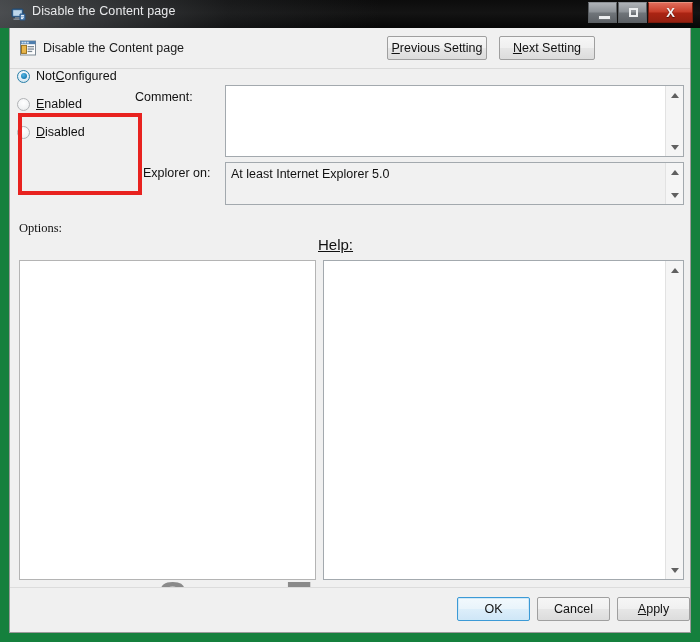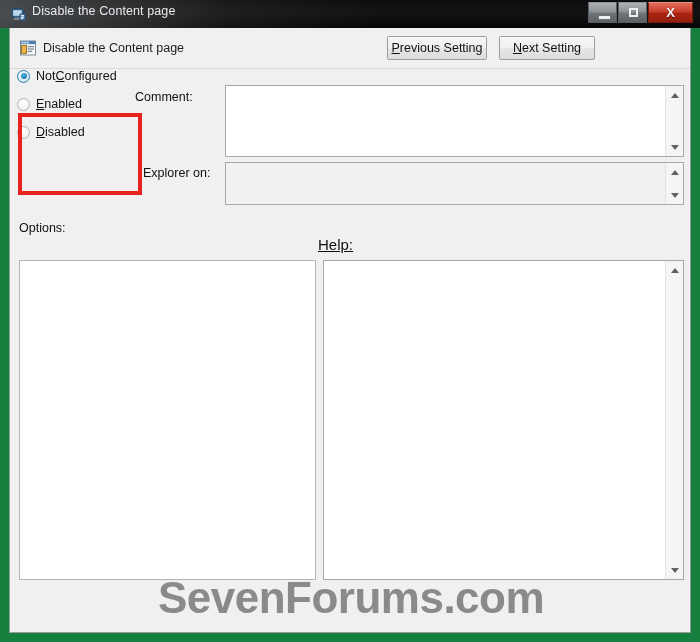--- a/index.html
+++ b/index.html
@@ -287,20 +287,21 @@
   }
   .tri.up { border-bottom: 5px solid #606060; }
   .tri.down { border-top: 5px solid #606060; }
 
   
   #label-options {
     position: absolute;
     left: 9px; top: 193px;
     font-size: 12.5px;
     color: #111;
+    font-family: Liberation Serif, serif;
   }
   #label-help {
     position: absolute;
     left: 308px; top: 208px;
     font-size: 15px;
     color: #111;
     text-decoration: underline;
   }
   #options-panel {
     position: absolute;
@@ -473,20 +474,21 @@
             <span class="tri up"></span>
           </div>
         <div class="arrow down">
             <span class="tri down"></span>
           </div>
       </div>
     </div>
 
     <div id="label-supported">Explorer on:</div>
     <div id="supported-box">
+      <div id="supported-text">At least Internet Explorer 5.0</div>
       <div class="vscroll">
         <div class="arrow up">
             <span class="tri up"></span>
           </div>
         <div class="arrow down">
             <span class="tri down"></span>
           </div>
       </div>
     </div>
 
@@ -503,16 +505,28 @@
             <span class="tri up"></span>
           </div>
         <div class="arrow down">
             <span class="tri down"></span>
           </div>
       </div>
     </div>
 
     <div id="watermark" style="color: rgb(138, 138, 138);">SevenForums.com</div>
 
+    <div id="footer">
+      <div class="footbtn" id="btn-ok">
+          <span>OK</span>
+        </div>
+      <div class="footbtn" id="btn-cancel">
+          <span>Cancel</span>
+        </div>
+      <div class="footbtn" id="btn-apply">
+          <span class="akey">A</span>
+          <span>pply</span>
+        </div>
+    </div>
 
   </div>
 
 </div>
 
 </body></html>

